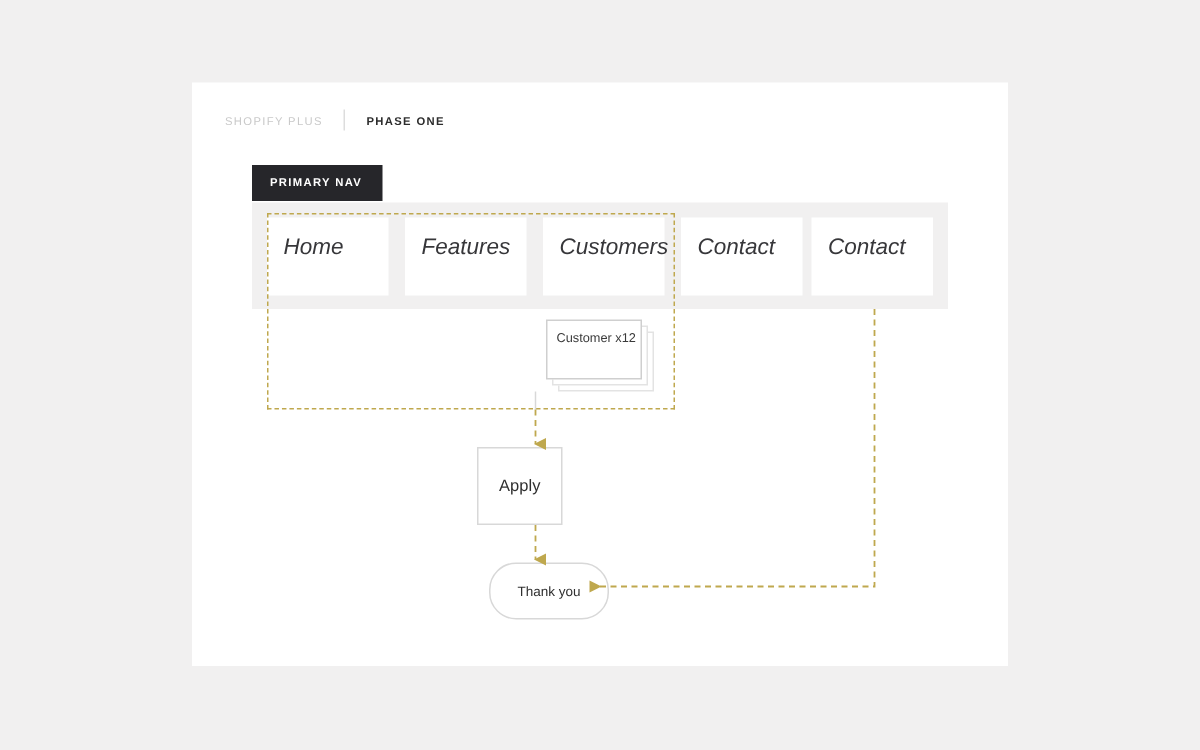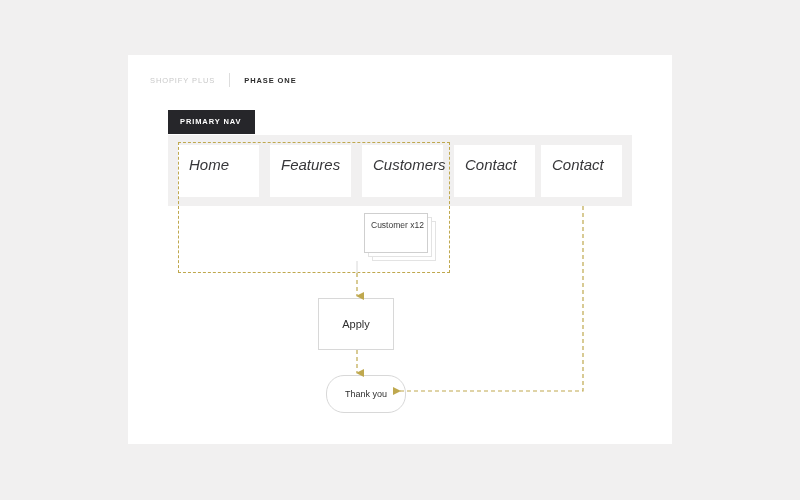--- a/index.html
+++ b/index.html
@@ -158,21 +158,21 @@
     justify-content: center;
   }
   .flow-label {
     font-size: 10.5px;
     color: #2f2f2f;
     white-space: nowrap;
   }
   #box-apply {
     left: 190px;
     top: 243px;
-    width: 76px;
+    width: 57px;
     height: 52px;
   }
   #box-apply .flow-label { font-size: 11px; }
   #box-thanks {
     left: 198px;
     top: 320px;
     width: 80px;
     height: 38px;
     border-radius: 18px;
   }

